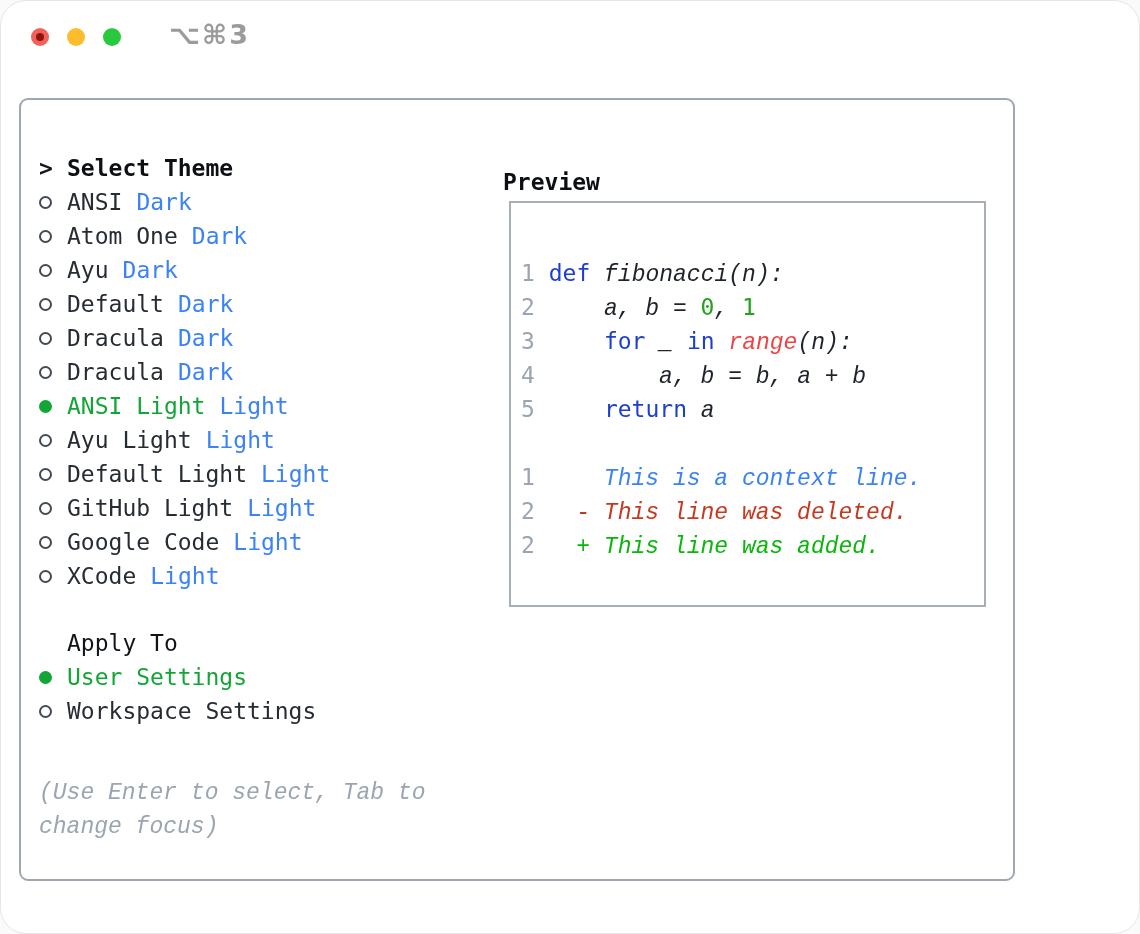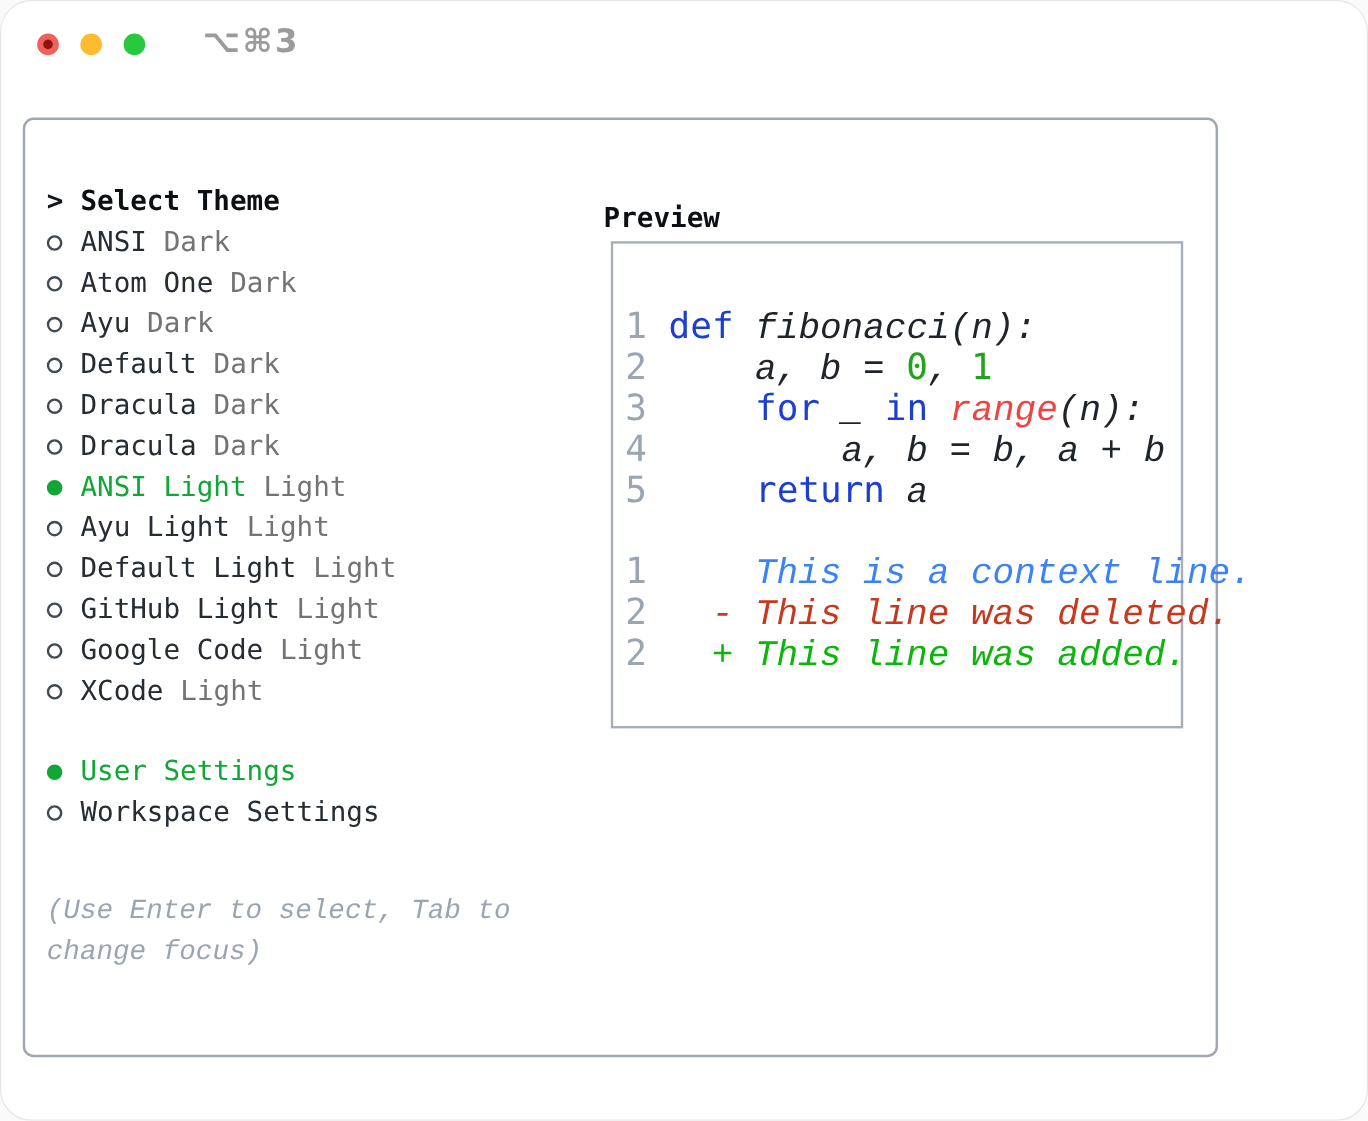--- a/index.html
+++ b/index.html
@@ -33,37 +33,37 @@
   .row { display: flex; align-items: center; height: 34px; white-space: pre; }
   .slot { width: 28px; flex: 0 0 28px; display: flex; align-items: center; }
   .prefix { font-weight: bold; color: #14181d; }
   .circ {
     width: 13px; height: 13px; border-radius: 50%;
     border: 2px solid #424a53; background: transparent;
   }
   .sel .circ { background: #12a637; border-color: #12a637; }
   .tname { color: #262c33; }
   .sel .tname { color: #12a637; }
-  .tvariant { color: #737373; margin-left: 14px; }
+  .tvariant { color: #3b82f6; margin-left: 14px; }
   .hdr { font-weight: bold; color: #0c0f13; }
   .subhdr { color: #111519; }
   .applywrap { margin-top: 33px; }
   .hint {
     margin-top: 48px; width: 420px; color: #9aa5b1; line-height: 34px;
     font-family: "Liberation Mono", monospace; font-style: italic;
   }
   
   .prevtitle {
     position: absolute; left: 502px; top: 164px; height: 34px; line-height: 34px;
     font-size: 23px; font-weight: bold; color: #0c0f13;
   }
   .prevbox {
     position: absolute; left: 508px; top: 200px; width: 477px; height: 406px;
     border: 2px solid #a7aeb8; background: #fff;
-    padding: 53px 0 0 10px; font-size: 30px;
+    padding: 53px 0 0 10px; font-size: 23px;
     font-family: "Liberation Mono", monospace; font-style: italic;
   }
   .cline { height: 34px; line-height: 34px; white-space: pre; color: #1f242b; }
   .lnum, .kw, .nu { font-style: normal; font-family: "DejaVu Sans Mono", monospace; }
   .lnum { color: #9aa5b1; }
   .kw { color: #1c3fd2; }
   .fn { color: #ef4444; font-style: italic; }
   .nu { color: #23a31d; }
   .blankline { height: 34px; }
   .dctx { color: #3b82f6; }
@@ -98,20 +98,24 @@
         <div class="row"><span class="slot"><span class="circ"></span></span><span class="tname">Dracula</span><span class="tvariant">Dark</span></div>
         <div class="row sel"><span class="slot"><span class="circ"></span></span><span class="tname">ANSI Light</span><span class="tvariant">Light</span></div>
         <div class="row"><span class="slot"><span class="circ"></span></span><span class="tname">Ayu Light</span><span class="tvariant">Light</span></div>
         <div class="row"><span class="slot"><span class="circ"></span></span><span class="tname">Default Light</span><span class="tvariant">Light</span></div>
         <div class="row"><span class="slot"><span class="circ"></span></span><span class="tname">GitHub Light</span><span class="tvariant">Light</span></div>
         <div class="row"><span class="slot"><span class="circ"></span></span><span class="tname">Google Code</span><span class="tvariant">Light</span></div>
         <div class="row"><span class="slot"><span class="circ"></span></span><span class="tname">XCode</span><span class="tvariant">Light</span></div>
       </div>
 
     <div class="applywrap">
+      <div class="row">
+        <span class="slot"></span>
+        <span class="subhdr">Apply To</span>
+      </div>
       <div id="apply-list">
           <div class="row sel"><span class="slot"><span class="circ"></span></span><span class="tname">User Settings</span></div>
           <div class="row"><span class="slot"><span class="circ"></span></span><span class="tname">Workspace Settings</span></div>
         </div>
     </div>
 
     <div class="hint">(Use Enter to select, Tab to change focus)</div>
   </div>
 
   <div class="prevtitle">Preview</div>

